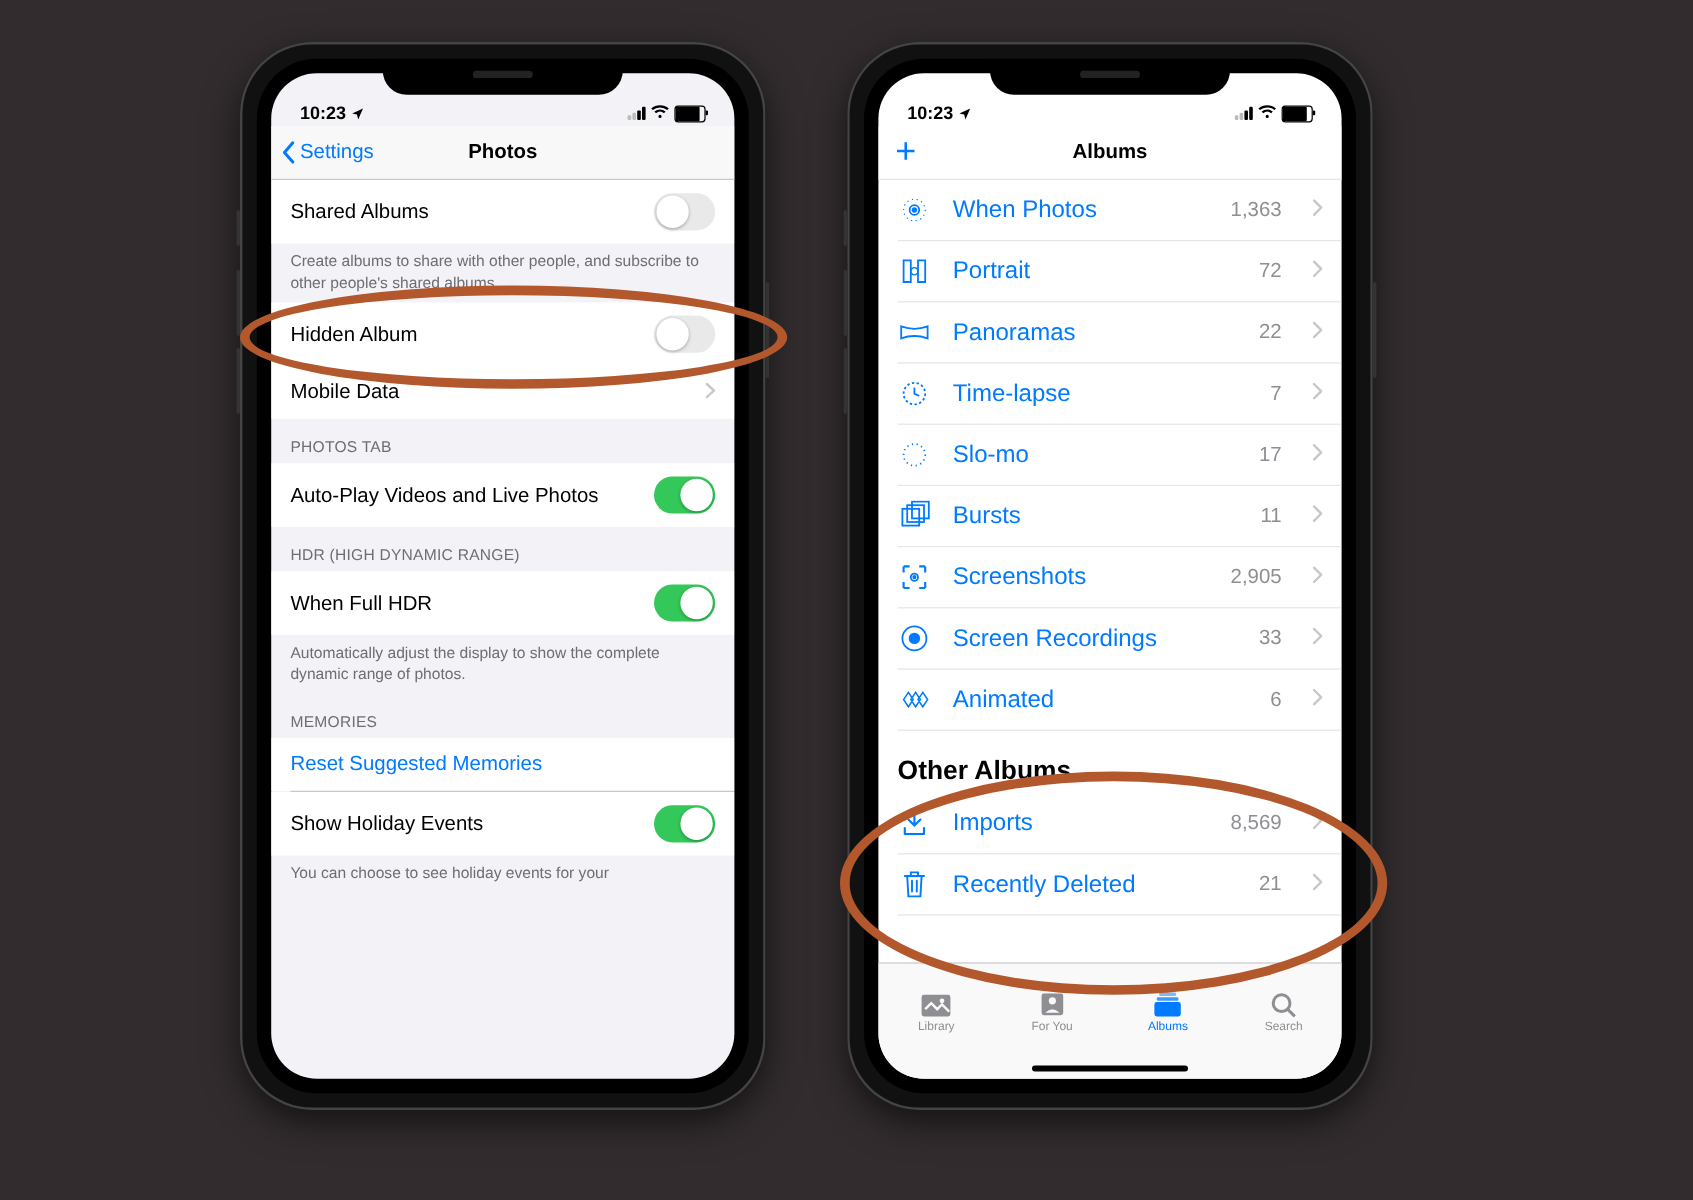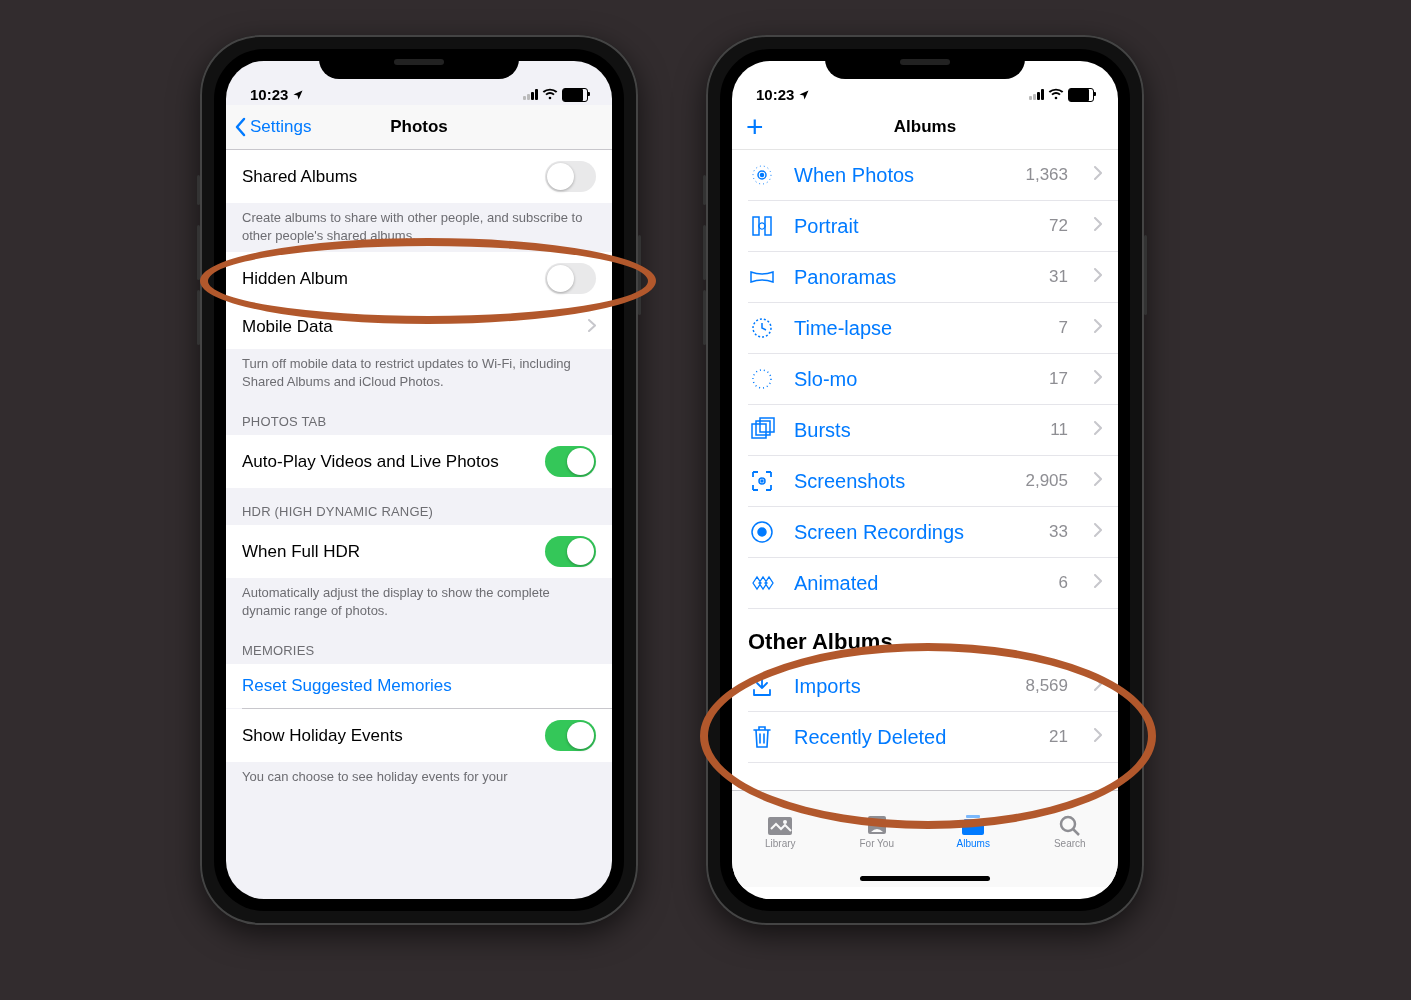--- a/index.html
+++ b/index.html
@@ -168,21 +168,21 @@
   .album-icon svg { width: 26px; height: 26px; stroke: #007aff; fill:none; stroke-width:1.5; }
   .album-name { flex: 1; font-size: 20px; color: #007aff; }
   .album-count { font-size: 17px; color: #8e8e93; margin-right: 8px; }
   .album-chevron svg { width: 8px; height: 14px; }
 
   .section-title-big {
     font-size: 22px; font-weight: 700; padding: 20px 16px 6px 16px;
   }
 
   .tab-bar {
-    position: absolute; bottom: 12px; left: 0; right: 0;
+    position: absolute; bottom: 0; left: 0; right: 0;
     height: 80px;
     border-top: 0.5px solid #c8c7cc;
     background: #f9f9f9;
     display: flex;
     padding-bottom: 16px;
   }
   .tab {
     flex: 1; display:flex; flex-direction: column; align-items:center; justify-content:center;
     font-size: 10px; color: #8e8e93; gap: 2px; cursor:pointer;
   }
@@ -271,21 +271,20 @@
               <div class="knob"></div>
             </div>
         </div>
 
         <div class="row">
           <span class="row-title">Mobile Data</span>
           <span class="row-chevron"><svg viewBox="0 0 8 13">
                 <path d="M1 1 L7 6.5 L1 12" stroke="#c7c7cc" stroke-width="2" fill="none" stroke-linecap="round"></path>
               </svg></span>
         </div>
-        <div class="caption">Turn off mobile data to restrict updates to Wi-Fi, including Shared Albums and iCloud Photos.</div>
 
         <div class="section-header">PHOTOS TAB</div>
         <div class="row">
           <span class="row-title">Auto-Play Videos and Live Photos</span>
           <div class="switch on">
               <div class="knob"></div>
             </div>
         </div>
 
         <div class="section-header">HDR (HIGH DYNAMIC RANGE)</div>
@@ -379,21 +378,21 @@
                   <path d="M1 1 L7 7 L1 13" stroke="#c7c7cc" stroke-width="2" fill="none" stroke-linecap="round"></path>
                 </svg></div>
             </div>
             <div class="album-row">
               <div class="album-icon">
                 <svg viewBox="0 0 26 26">
                   <path d="M2 8 Q13 12 24 8 L24 18 Q13 14 2 18 Z" stroke="#007aff" fill="none" stroke-width="1.5"></path>
                 </svg>
               </div>
               <div class="album-name">Panoramas</div>
-              <div class="album-count">31</div>
+              <div class="album-count">22</div>
               <div class="album-chevron"><svg viewBox="0 0 8 14">
                   <path d="M1 1 L7 7 L1 13" stroke="#c7c7cc" stroke-width="2" fill="none" stroke-linecap="round"></path>
                 </svg></div>
             </div>
             <div class="album-row">
               <div class="album-icon">
                 <svg viewBox="0 0 26 26">
                   <circle cx="13" cy="13" r="9" stroke="#007aff" fill="none" stroke-width="1.5" stroke-dasharray="2 2"></circle>
                   <path d="M13 8 L13 13 L17 15" stroke="#007aff" fill="none" stroke-width="1.5"></path>
                 </svg>

